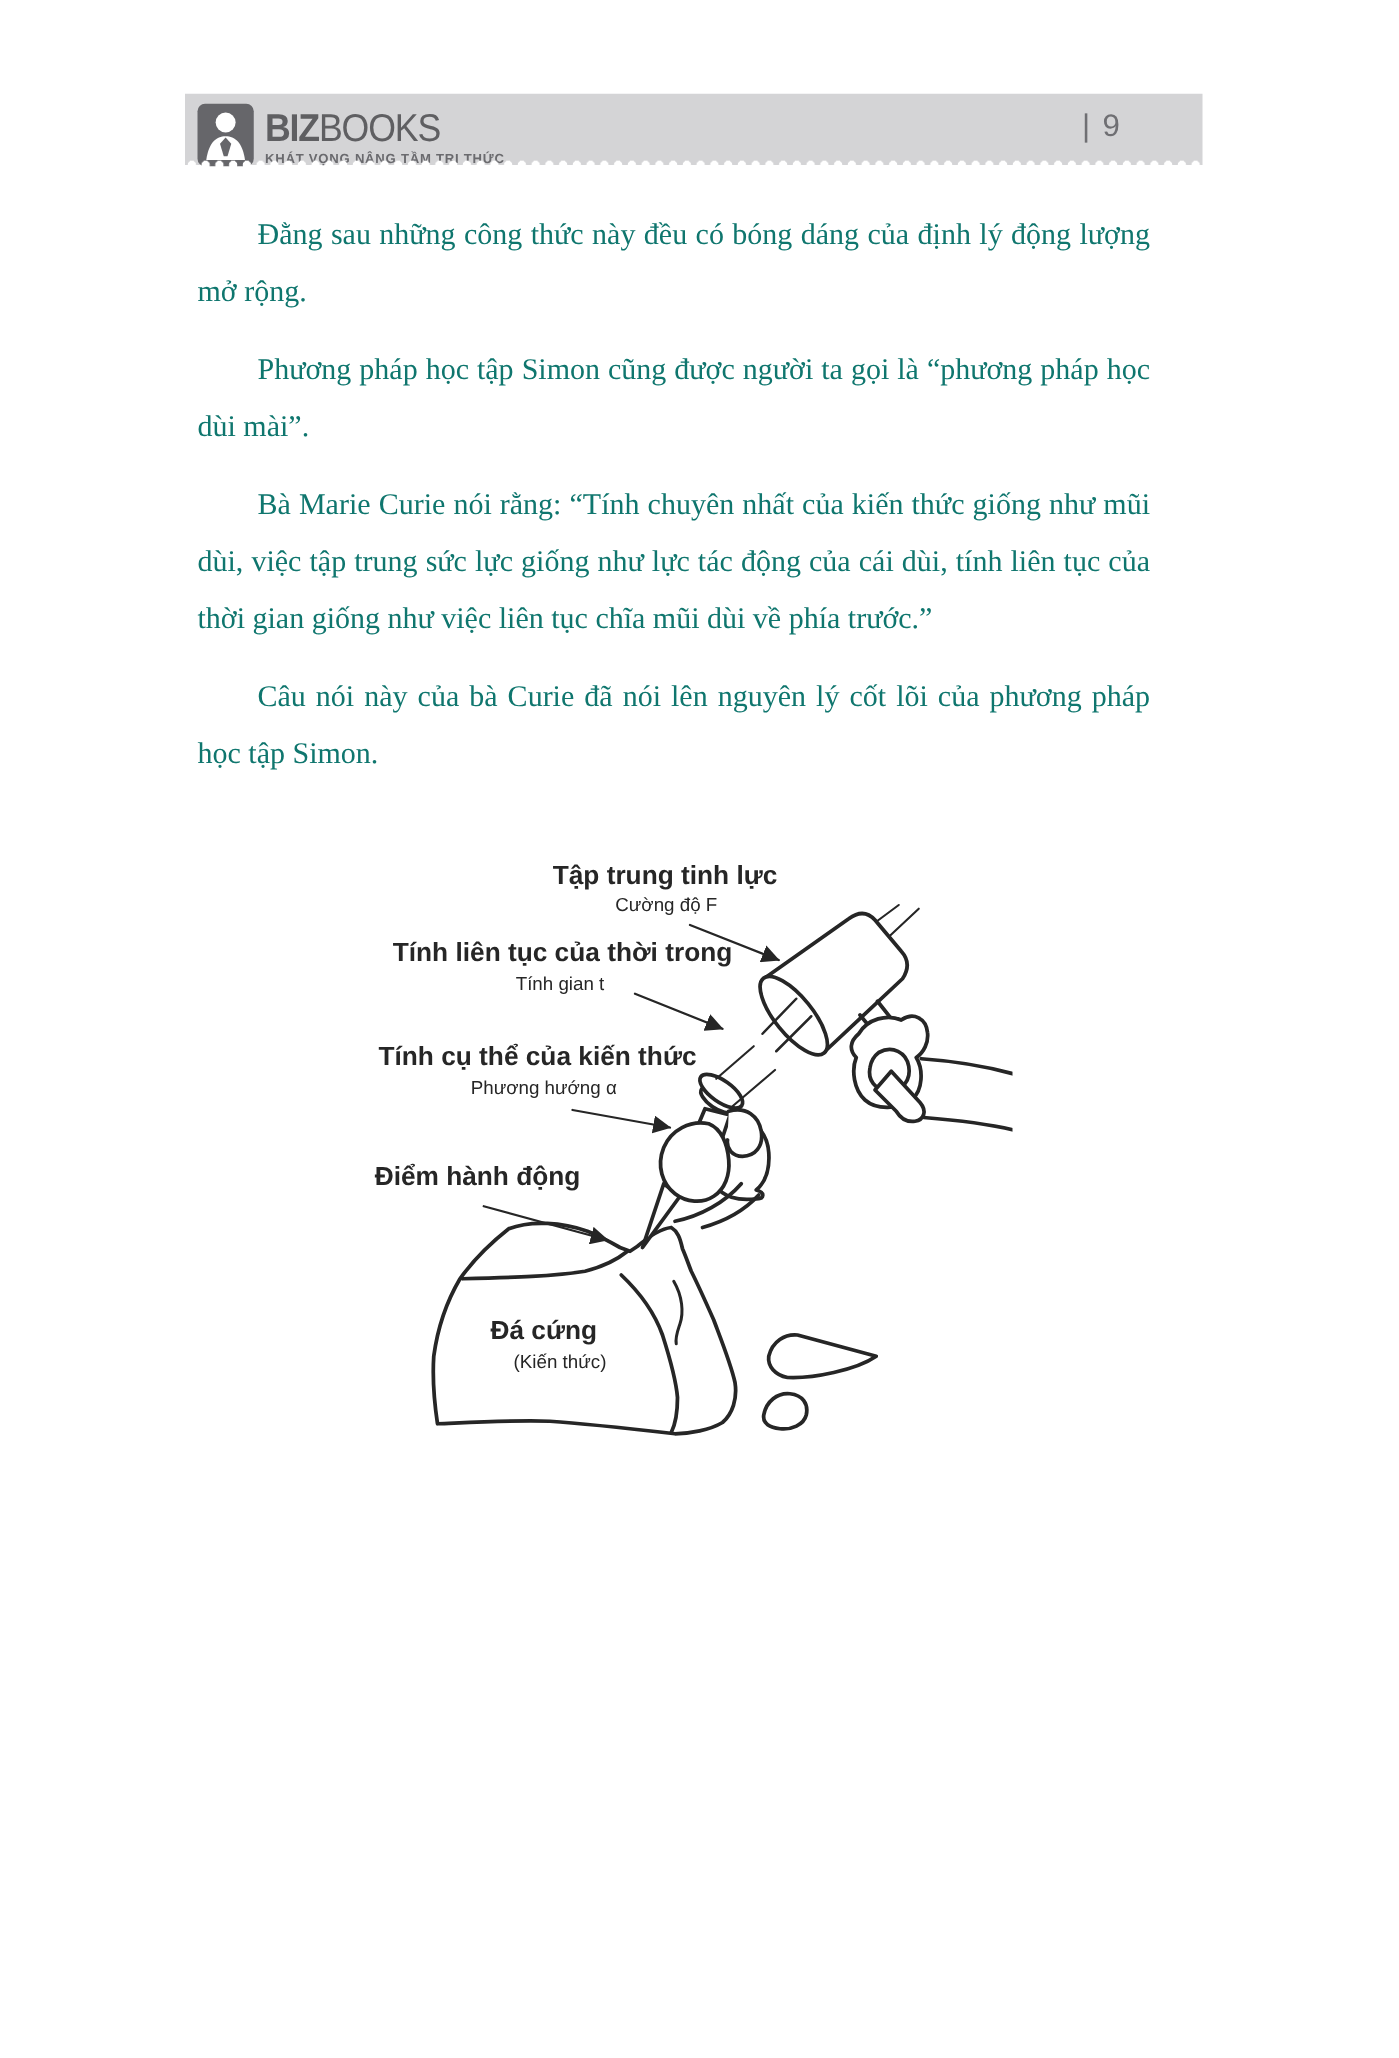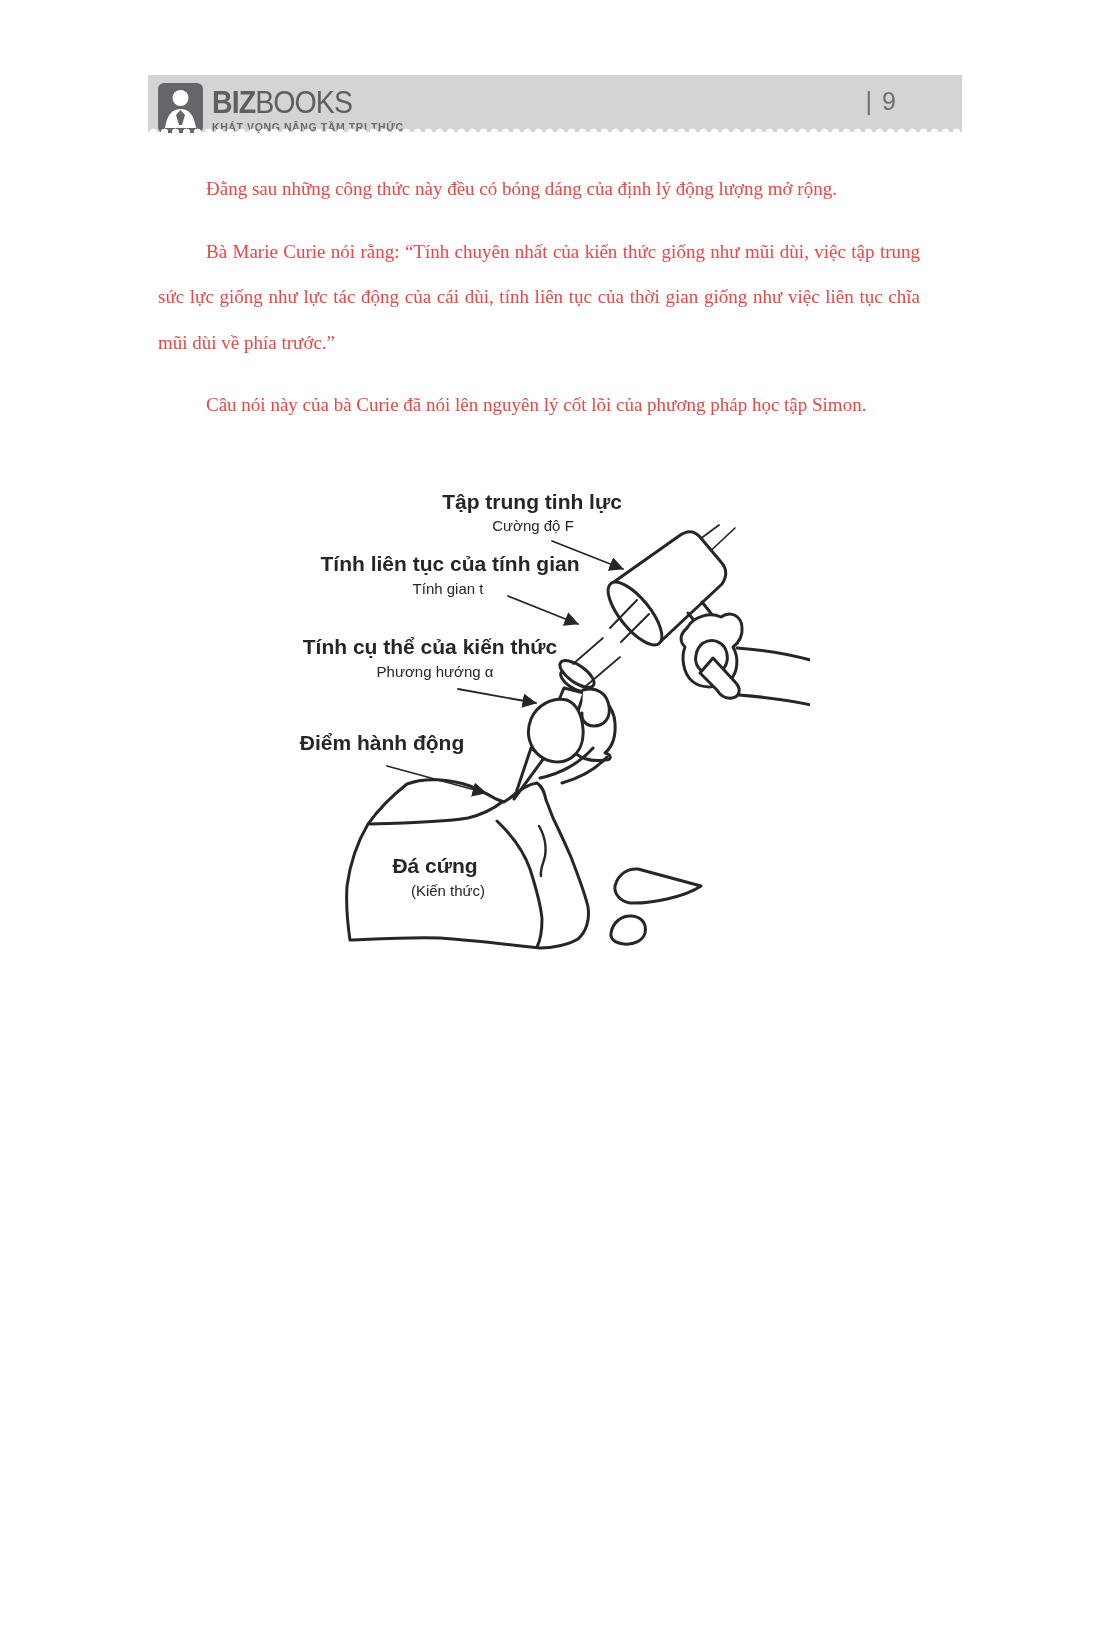--- a/index.html
+++ b/index.html
@@ -18,22 +18,22 @@
          display:inline-block;transform:scaleX(.92);transform-origin:left;white-space:nowrap;margin-top:5px;}
   .brand .b1{font-weight:800;}
   .brand .b2{font-weight:400;}
   .tagline{font-size:10.5px;font-weight:700;color:#6a6a6e;letter-spacing:.6px;margin-top:3px;white-space:nowrap;}
   .pageno{position:absolute;right:66px;top:12px;font-family:"Liberation Sans",sans-serif;
           font-size:25px;color:#6f6f73;font-weight:400;}
   .pageno .bar{display:inline-block;margin-right:10px;font-weight:300;}
 
   
   .content{position:absolute;left:158px;top:166px;width:762px;}
-  .content p{margin:0 0 17px 0;font-size:19px;line-height:45.5px;text-align:justify;
-             text-indent:48px;color:#ef4444;}
+  .content p{margin:0 0 17px 0;font-size:24px;line-height:45.5px;text-align:justify;
+             text-indent:48px;color:#0f766e;}
 
   
   .figure{position:relative;width:520px;height:508px;margin:0 0 0 132px;}
   .figure svg{position:absolute;left:0;top:0;}
   .flabel,.fsub{position:absolute;transform:translateX(-50%);white-space:nowrap;
      font-family:"Liberation Sans",sans-serif;color:#262626;text-align:left;}
   .flabel{font-weight:700;font-size:21px;line-height:22px;}
   .fsub{font-weight:400;font-size:15px;line-height:21px;}
 </style>
 </head>
@@ -53,20 +53,21 @@
       <div class="logo-text">
         <div class="brand"><span class="b1">BIZ</span><span class="b2">BOOKS</span></div>
         <div class="tagline">KHÁT VỌNG NÂNG TẦM TRI THỨC</div>
       </div>
     </div>
     <div class="pageno"><span class="bar">|</span><span>9</span></div>
   </div>
 
   <div class="content">
     <p>Đằng sau những công thức này đều có bóng dáng của định lý động lượng mở rộng.</p>
+    <p>Phương pháp học tập Simon cũng được người ta gọi là “phương pháp học dùi mài”.</p>
     <p>Bà Marie Curie nói rằng: “Tính chuyên nhất của kiến thức giống như mũi dùi, việc tập trung sức lực giống như lực tác động của cái dùi, tính liên tục của thời gian giống như việc liên tục chĩa mũi dùi về phía trước.”</p>
     <p>Câu nói này của bà Curie đã nói lên nguyên lý cốt lõi của phương pháp học tập Simon.</p>
 
     <div class="figure">
       <svg width="520" height="508" viewBox="0 0 520 508">
         <defs>
           <marker id="ah" markerWidth="9" markerHeight="8" refX="7.5" refY="4" orient="auto">
             <path d="M0,0 L8,4 L0,8 Z" fill="#262626"></path>
           </marker>
         </defs>
@@ -117,21 +118,21 @@
             <path d="M262,96 L333,124" marker-end="url(#ah)"></path>
             <path d="M218,151 L288,179" marker-end="url(#ah)"></path>
             <path d="M168,244 L246,258" marker-end="url(#ah)"></path>
             <path d="M97,321 L196,348" marker-end="url(#ah)"></path>
           </g>
         </g>
       </svg>
 
       <div class="flabel" style="left:242px;top:46px">Tập trung tinh lực</div>
       <div class="fsub" style="left:243px;top:70px">Cường độ F</div>
-      <div class="flabel" style="left:160px;top:108px">Tính liên tục của tính gian</div>
+      <div class="flabel" style="left:160px;top:108px">Tính liên tục của thời trong</div>
       <div class="fsub" style="left:158px;top:133px">Tính gian t</div>
       <div class="flabel" style="left:140px;top:191px">Tính cụ thể của kiến thức</div>
       <div class="fsub" style="left:145px;top:216px">Phương hướng α</div>
       <div class="flabel" style="left:92px;top:287px">Điểm hành động</div>
       <div class="flabel" style="left:145px;top:410px">Đá cứng</div>
       <div class="fsub" style="left:158px;top:435px">(Kiến thức)</div>
     </div>
 
   </div>
 </div>

